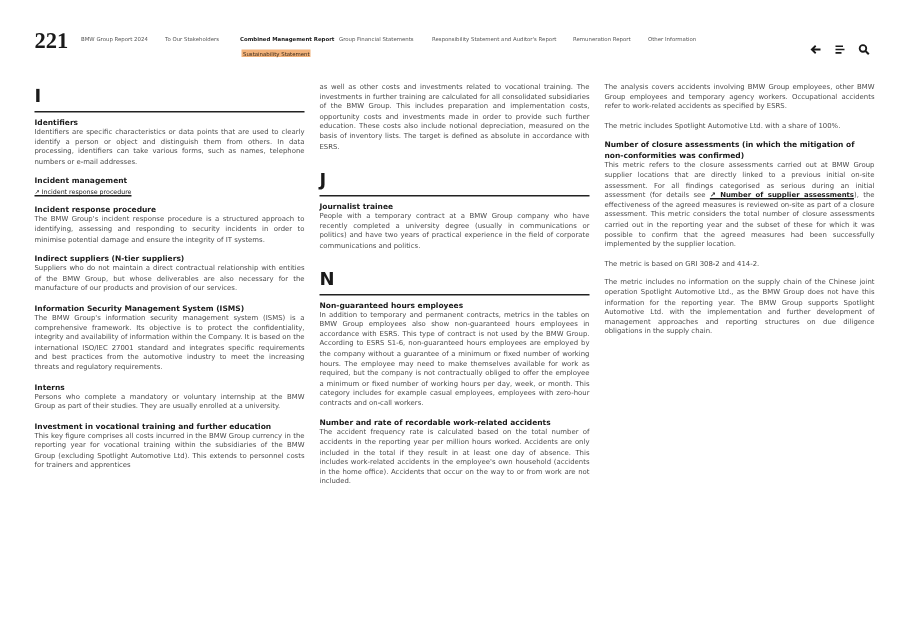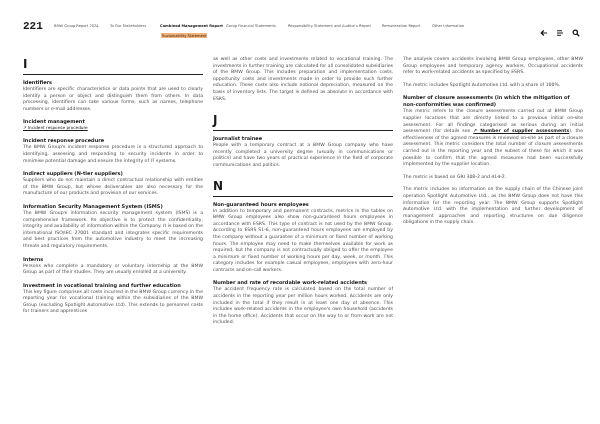--- a/index.html
+++ b/index.html
@@ -1,20 +1,20 @@
 <!DOCTYPE html>
 <html><head>
   <meta charset="utf-8">
   <style>
     * { box-sizing: border-box; margin: 0; padding: 0; }
     html, body { width: 600px; height: 424px; background: #ffffff; overflow: hidden; }
     body { font-family: "DejaVu Sans", sans-serif; color: #4a4a4a; position: relative; }
 
     .topbar { position: absolute; left: 0; top: 0; width: 600px; height: 48px; }
-    .page-num { position: absolute; left: 23px; top: 20px; font-size: 11px; font-weight: bold; color: #1a1a1a; font-family: Liberation Mono, monospace; }
+    .page-num { position: absolute; left: 23px; top: 20px; font-size: 15px; font-weight: bold; color: #1a1a1a; font-family: Liberation Serif, serif; }
     .nav { position: absolute; top: 24px; left: 54px; font-size: 3.6px; color: #555; white-space: nowrap; }
     .nav-item { position: absolute; top: 0; cursor: pointer; }
     .nav-item.active { color: #1a1a1a; font-weight: bold; }
     .subnav { position: absolute; top: 33px; left: 161px; font-size: 3.6px; background: #f2b27a; color: #3a2a1a; padding: 0.5px 1px; cursor: pointer; white-space: nowrap; }
     .icons { position: absolute; top: 22px; left: 540px; display: flex; gap: 8px; align-items: center; }
     .icon { width: 8px; height: 8px; display: inline-block; cursor: pointer; }
 
     .col { position: absolute; top: 56px; width: 180px; }
     .col1 { left: 23px; }
     .col2 { left: 213px; }

